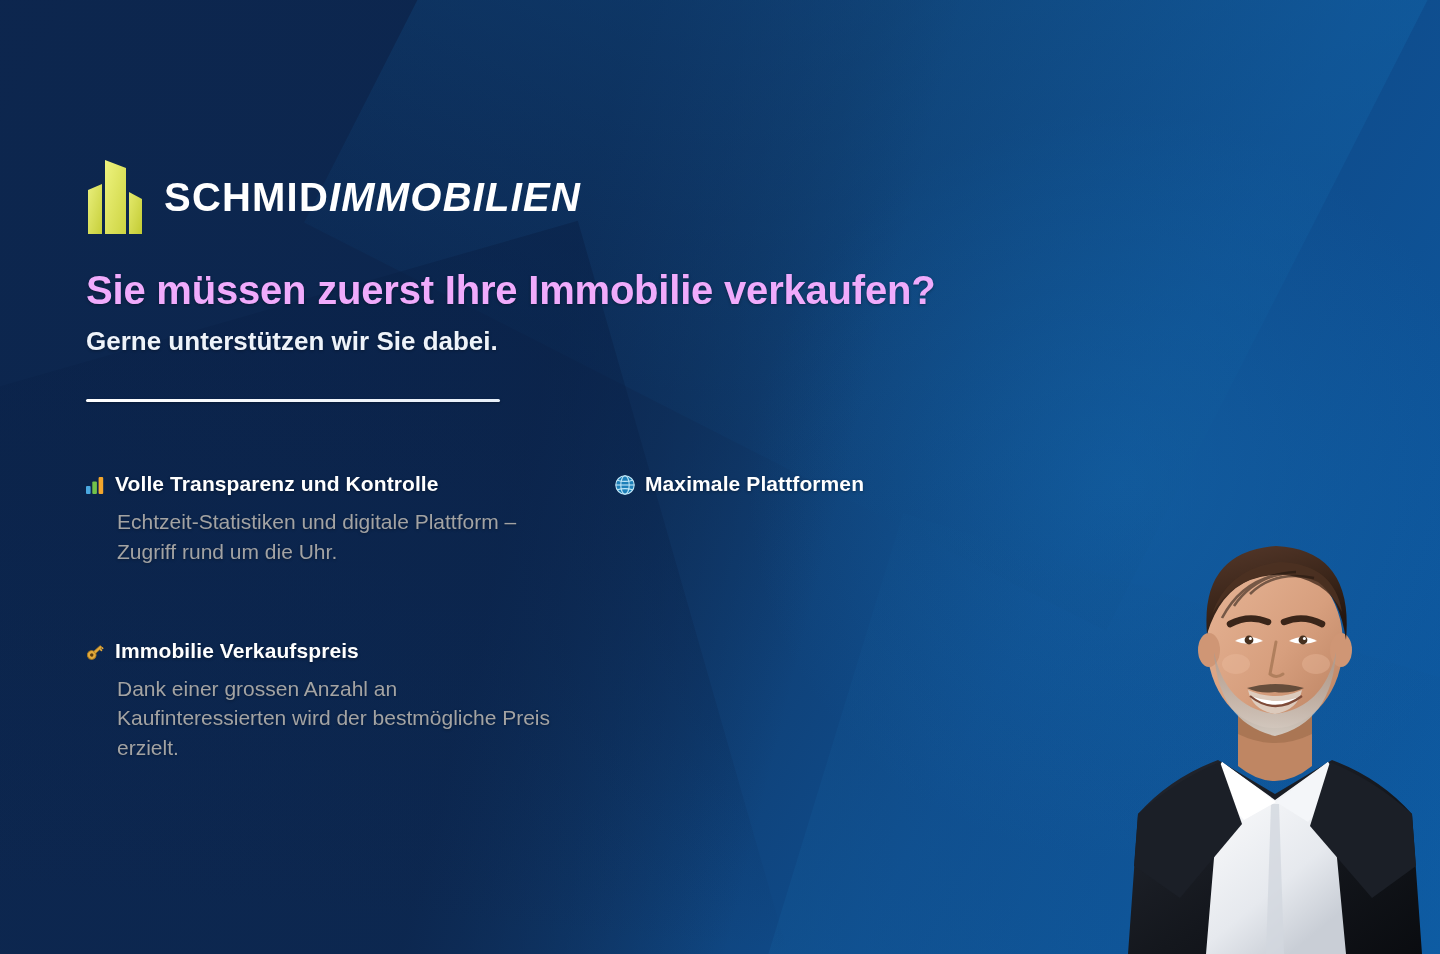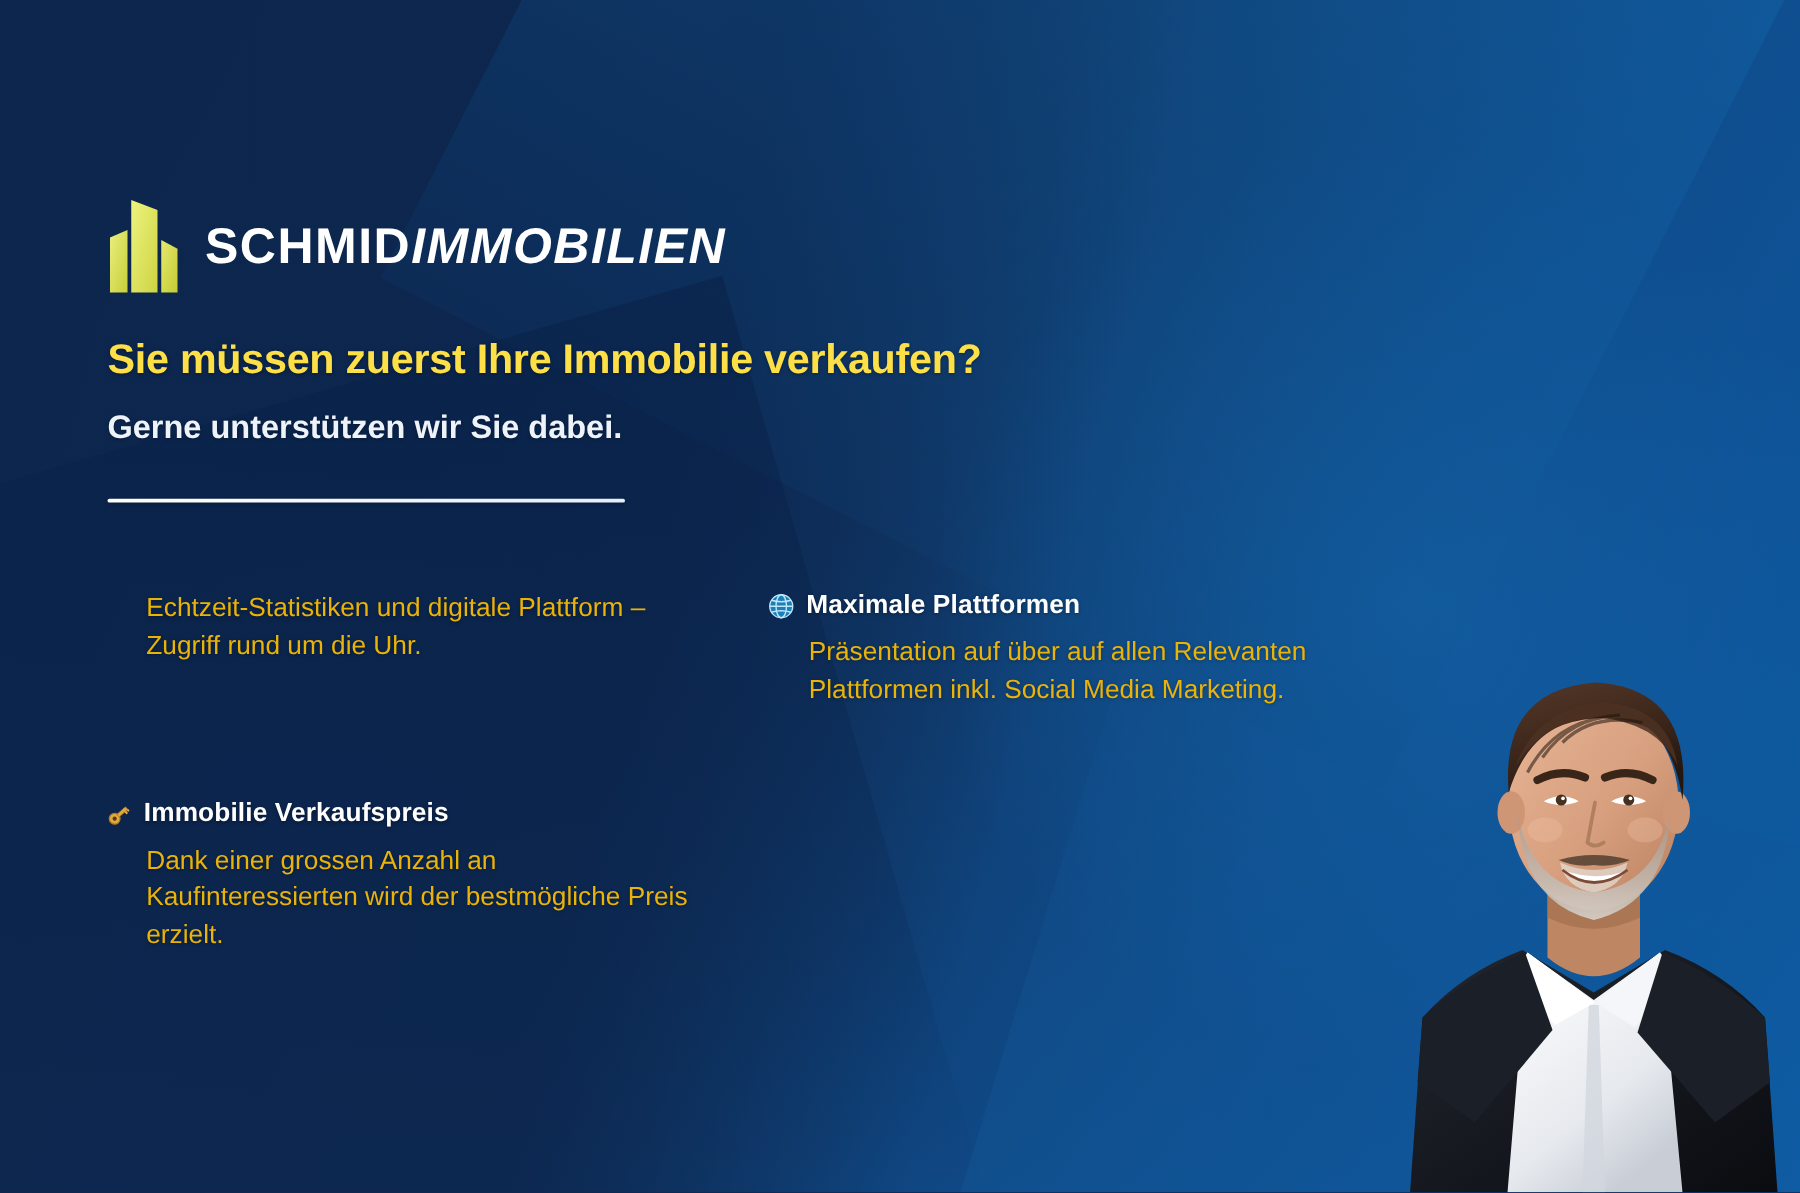--- a/index.html
+++ b/index.html
@@ -68,22 +68,22 @@
     font-size:40px;
     font-weight:bold;
     letter-spacing:1.2px;
     font-family:"Liberation Sans", sans-serif;
   }
   .logo-words .l2{ font-size:40px;font-style:italic; }
 
   
   .headline{
     position:absolute; left:86px; top:268px;
-    color:#fde047;
-    font-size:33px;
+    color:#f0abfc;
+    font-size:40px;
     font-weight:bold;
     letter-spacing:-0.2px;
     text-shadow:0 1px 3px rgba(0,0,0,0.35);
   }
   .subhead{
     position:absolute; left:86px; top:326px;
     color:#eef3fa;
     font-size:26px;
     font-weight:700;
     text-shadow:0 1px 3px rgba(0,0,0,0.3);
@@ -113,21 +113,21 @@
   }
   .f-icon{ width:22px; height:22px; flex:0 0 22px; margin-top:2px; display:block; }
   .f-title{
     color:#ffffff;
     font-size:21px;
     font-weight:bold;
     letter-spacing:0.1px;
     text-shadow:0 1px 3px rgba(0,0,0,0.35);
   }
   .f-desc{
-    color:#eab308;
+    color:#a3a3a3;
     font-size:21px;
     font-weight:400;
     line-height:1.42;
     padding-left:33px;
     max-width:470px;
     text-shadow:0 1px 3px rgba(0,0,0,0.3);
   }
   .col-right .f-desc{ max-width:540px; }
 
   
@@ -180,38 +180,45 @@
     </div>
   </div>
 
   <div class="headline">Sie müssen zuerst Ihre Immobilie verkaufen?</div>
   <div class="subhead">Gerne unterstützen wir Sie dabei.</div>
   <div class="divider"></div>
 
   <div class="features">
 
     <div class="feature col-left">
+      <div class="feature-head">
+        <svg class="f-icon" viewBox="0 0 22 22" aria-hidden="true">
+          <rect x="2" y="12" width="4.6" height="8" rx="1" fill="#4aa8e0"></rect>
+          <rect x="8.3" y="7.5" width="4.6" height="12.5" rx="1" fill="#72c24a"></rect>
+          <rect x="14.6" y="3" width="4.6" height="17" rx="1" fill="#f3a62c"></rect>
+        </svg>
+        <span class="f-title">Volle Transparenz und Kontrolle</span>
+      </div>
       <div class="f-desc">Echtzeit-Statistiken und digitale Plattform – Zugriff rund um die Uhr.</div>
     </div>
 
     <div class="feature col-right">
       <div class="feature-head">
         <svg class="f-icon" viewBox="0 0 22 22" aria-hidden="true">
           <circle cx="11" cy="11" r="9.2" fill="#1d7fb8"></circle>
           <g stroke="#bfe6f7" stroke-width="1.1" fill="none">
             <circle cx="11" cy="11" r="9.2"></circle>
             <ellipse cx="11" cy="11" rx="4.2" ry="9.2"></ellipse>
             <line x1="1.8" y1="11" x2="20.2" y2="11"></line>
             <path d="M3.2,6.2 Q11,8.6 18.8,6.2"></path>
             <path d="M3.2,15.8 Q11,13.4 18.8,15.8"></path>
           </g>
         </svg>
         <span class="f-title">Maximale Plattformen</span>
       </div>
-      <div class="f-desc">Präsentation auf über auf allen Relevanten Plattformen inkl. Social Media Marketing.</div>
     </div>
 
     <div class="feature col-left">
       <div class="feature-head">
         <svg class="f-icon" viewBox="0 0 22 22" aria-hidden="true">
           <g transform="rotate(-42 11 11)">
             <circle cx="6.6" cy="11" r="4.3" fill="#e2a93c" stroke="#b07e1f" stroke-width="1"></circle>
             <circle cx="6.6" cy="11" r="1.7" fill="#5a3c10"></circle>
             <rect x="10.2" y="9.7" width="9.2" height="2.7" rx="0.8" fill="#e2a93c" stroke="#b07e1f" stroke-width="0.7"></rect>
             <rect x="16.0" y="12.2" width="1.7" height="2.6" rx="0.5" fill="#e2a93c"></rect>

